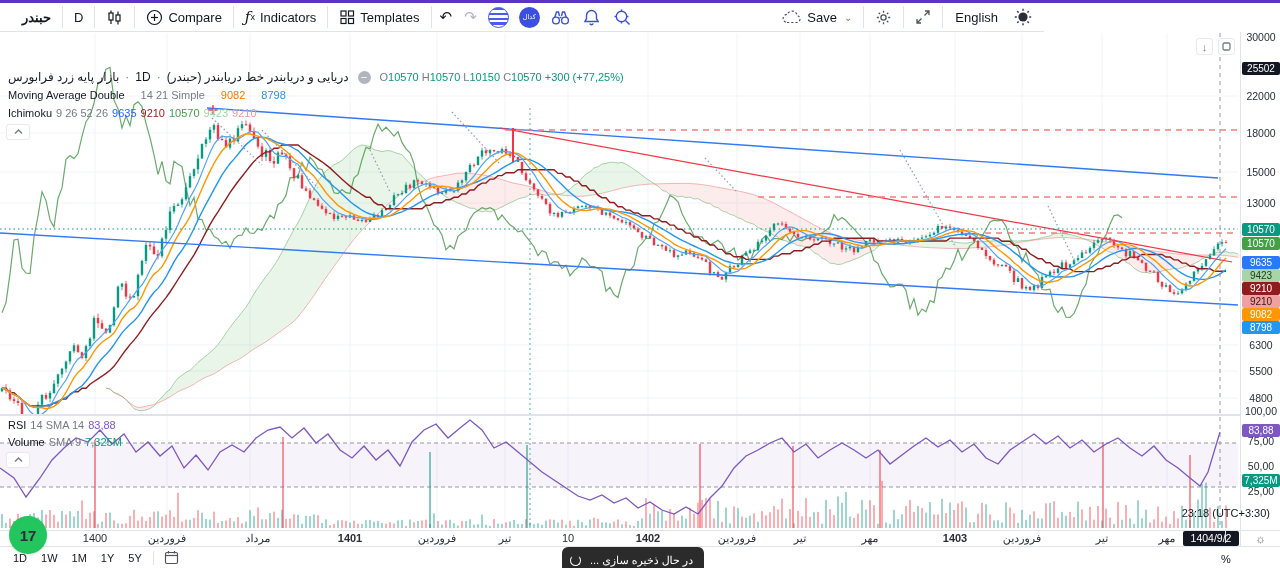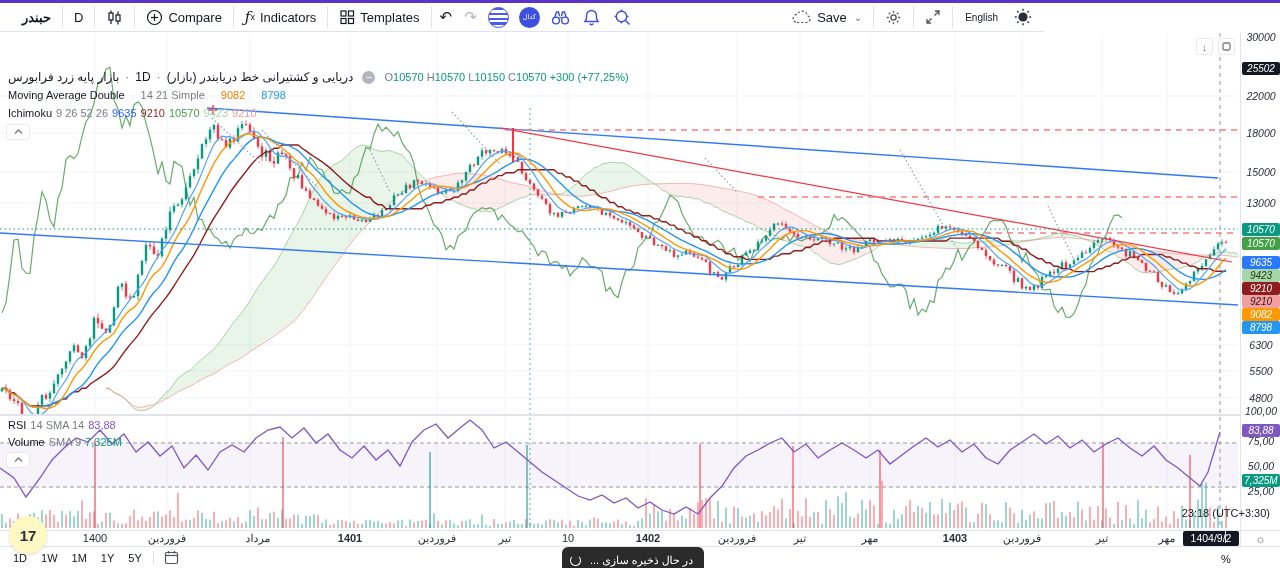--- a/index.html
+++ b/index.html
@@ -23,21 +23,21 @@
   .circle-ico { width:21px; height:21px; border-radius:50%; margin:0 5px; flex:none;
                 display:flex; align-items:center; justify-content:center; cursor:pointer; }
   .stripes { border:1px solid #4455e8;
      background:repeating-linear-gradient(180deg,#4a5bed 0 2.4px,#ffffff 2.4px 4.8px); }
   .codal { background:#3d4fe0; color:#fff; font-size:6.5px; direction:rtl; }
   .undo { font-size:15px; color:#131722; padding:0 6px; cursor:pointer; }
   .redo { font-size:15px; color:#b2b5be; padding:0 6px; cursor:pointer; }
   .fx-f { font-family:"DejaVu Serif", serif; font-style:italic; font-size:15px; line-height:1; }
   .fx-x { font-size:9px; vertical-align:sub; }
   .save-chev { font-size:10px; color:#787b86; margin-left:2px; }
-  .lang { font-size:10px; padding:0 10px; cursor:pointer; }
+  .lang { font-size:13px; padding:0 10px; cursor:pointer; }
 
   
   .chart-wrap { position:absolute; left:0; top:32px; width:1240px; height:498px; background:#fff; }
   #chart-svg { position:absolute; left:0; top:0; }
 
   
   .legend-row { position:absolute; left:8px; display:flex; align-items:center; gap:4px;
                 font-size:12px; white-space:nowrap; z-index:10; cursor:default; }
   .lg-title { font-size:12px; color:#131722; }
   .lg-dot { color:#787b86; margin:0 2px; }
@@ -45,26 +45,26 @@
   .lg-sm { font-size:11px; }
   .eye-circle { width:13px; height:13px; border-radius:50%; background:#b2b5be; color:#fff;
                 font-size:10px; line-height:12px; text-align:center; margin:0 5px; }
   .collapse-btn { position:absolute; width:24px; height:16px; background:#fff; border:1px solid #e7e9ef;
                   border-radius:3px; display:flex; align-items:center; justify-content:center;
                   z-index:11; cursor:pointer; color:#787b86; }
   .pane-btn { position:absolute; width:17px; height:17px; background:#fff; border:1px solid #e7e9ef;
               border-radius:3px; display:flex; align-items:center; justify-content:center;
               z-index:11; cursor:pointer; color:#787b86; font-size:11px; }
   .tv-logo { position:absolute; left:9px; top:484px; width:38px; height:38px; border-radius:50%;
-             background:#fef9c3; box-shadow:0 1px 3px rgba(0,0,0,.15); display:flex; align-items:center;
+             background:#22c55e; box-shadow:0 1px 3px rgba(0,0,0,.15); display:flex; align-items:center;
              justify-content:center; z-index:11; font-weight:bold; font-size:15px; color:#2a2e39; }
 
   
   .price-scale { position:absolute; left:1240px; top:32px; width:40px; height:498px; background:#fff;
-                 border-left:1px solid #e0e3eb; font-size:10.5px; color:#2a2e39; z-index:5; cursor:ns-resize;font-style:italic; }
+                 border-left:1px solid #e0e3eb; font-size:10.5px; color:#2a2e39; z-index:5; cursor:ns-resize; }
   .ps-tick { position:absolute; left:0; width:40px; text-align:center; }
   .ps-badge { position:absolute; left:1px; width:38px; height:13px; line-height:13px; border-radius:2px;
               text-align:center; font-size:10px; }
 
   
   .time-axis { position:absolute; left:0; top:530px; width:1240px; height:16px; background:#fff;
                border-top:1px solid #e0e3eb; font-size:11px; color:#2a2e39; z-index:5; cursor:ew-resize; }
   .ta-label { position:absolute; top:1px; transform:translateX(-50%); white-space:nowrap; }
   .ta-badge { position:absolute; left:1183px; top:0; width:56px; height:15px; line-height:15px;
               background:#131722; color:#fff; border-radius:2px; text-align:center; font-size:10.5px; }
@@ -1504,21 +1504,21 @@
         <line x1="430" y1="528" x2="430" y2="452" stroke="rgba(8,153,129,0.65)" stroke-width="1.6"></line>
         <line x1="527" y1="528" x2="527" y2="445" stroke="rgba(8,153,129,0.65)" stroke-width="1.6"></line>
         <polyline points="0,468 14,478 26,497 40,478 52,460 64,448 76,438 88,442 100,430 112,444 124,434 136,452 148,442 160,456 172,446 184,468 196,455 208,470 220,452 232,445 244,452 256,438 268,430 280,427 292,438 304,428 316,443 328,434 340,450 352,458 364,446 376,460 388,450 400,466 412,442 424,430 436,424 448,438 460,428 470,420 482,430 494,448 506,442 518,452 530,462 542,472 554,480 566,488 578,496 590,500 602,495 614,503 626,498 638,508 650,502 662,510 674,514 686,507 698,514 710,498 722,486 734,468 746,456 758,450 770,443 782,438 794,452 806,444 818,458 830,450 842,443 854,450 866,458 878,450 890,464 902,455 914,446 926,438 938,447 950,440 962,452 974,444 986,458 998,464 1010,450 1022,442 1034,434 1046,444 1058,436 1070,448 1082,440 1094,452 1106,444 1118,438 1130,448 1142,456 1154,446 1166,460 1178,468 1190,478 1200,486 1208,472 1214,452 1220,432 " fill="none" stroke="#7e57c2" stroke-width="1.3"></polyline>
       </svg>
 
     <div class="legend-row" style="top:38px;">
       <span class="lg-title rtl">بازار پایه زرد فرابورس</span>
       <span class="lg-dot">·</span>
       <span class="lg-title">1D</span>
       <span class="lg-dot">·</span>
-      <span class="lg-title rtl">دریایی و کشتیرانی خط دریابندر (بازار)</span>
+      <span class="lg-title rtl">دریایی و دریابندر خط دریابندر (حبندر)</span>
       <span class="eye-circle">–</span>
       <span class="ohlc lg-sm">
         <span class="lg-gray">O</span><span style="color:#089981;">10570</span>
         <span class="lg-gray">H</span><span style="color:#089981;">10570</span>
         <span class="lg-gray">L</span><span style="color:#089981;">10150</span>
         <span class="lg-gray">C</span><span style="color:#089981;">10570</span>
         <span style="color:#089981;">+300 (+77,25%)</span>
       </span>
     </div>
     <div class="legend-row lg-sm" style="top:57px;gap:16px;">

